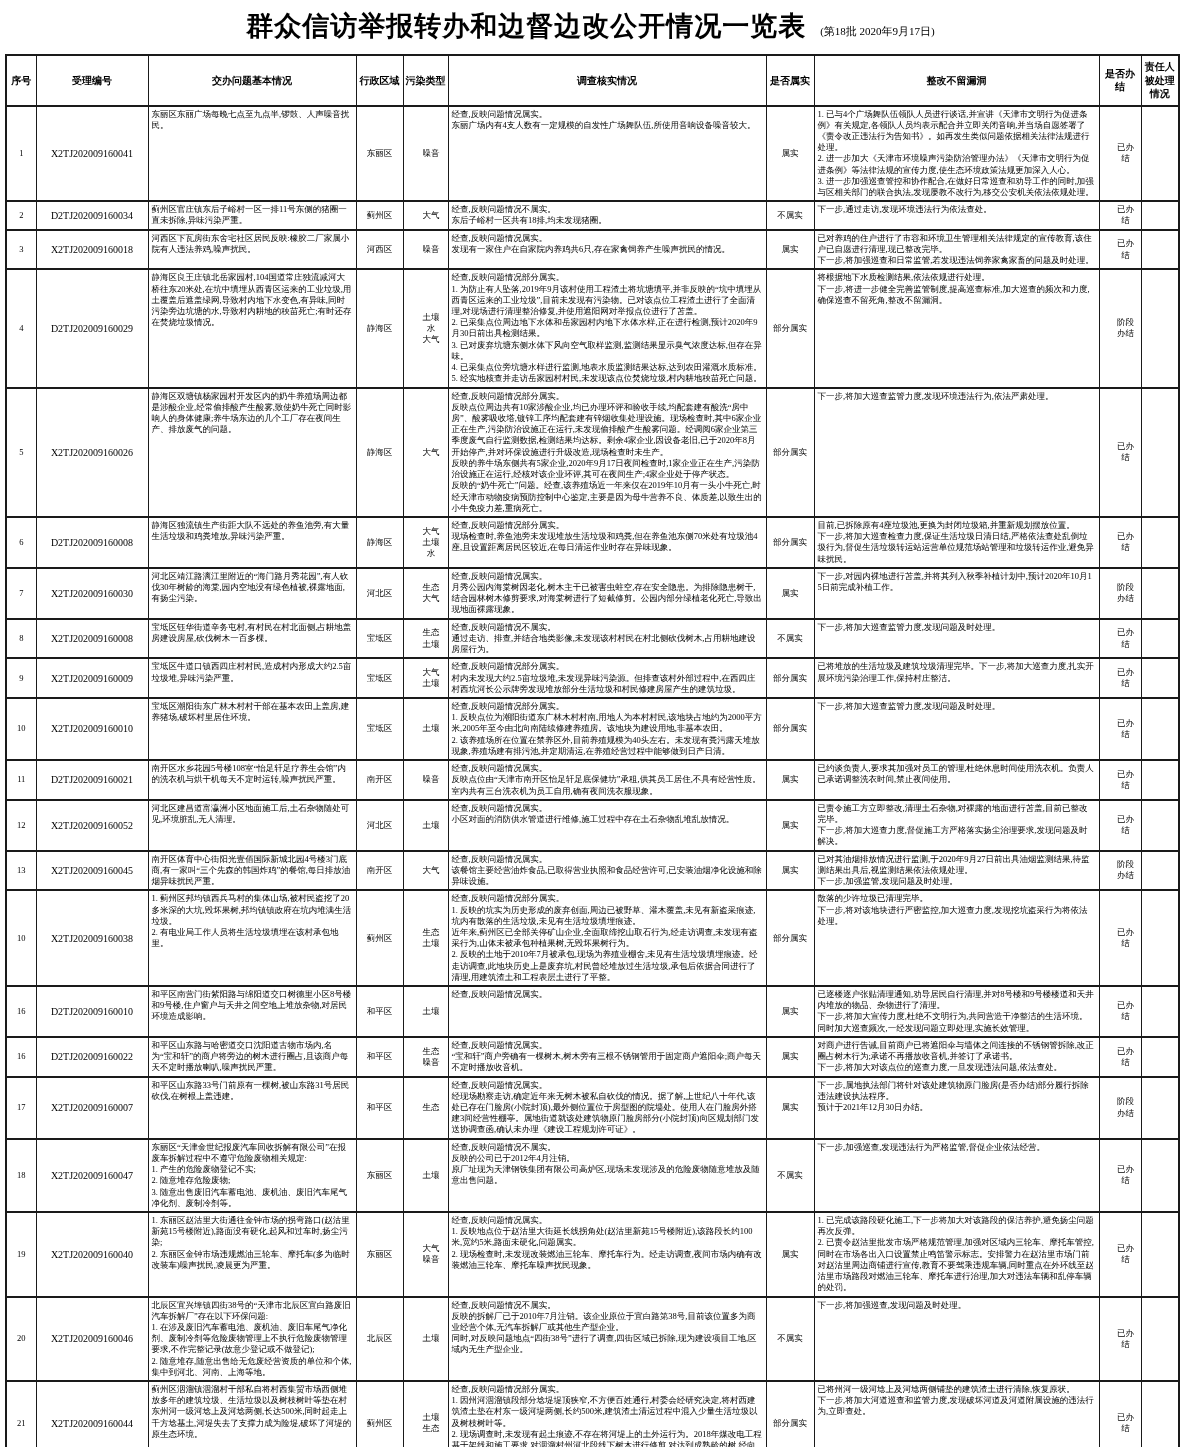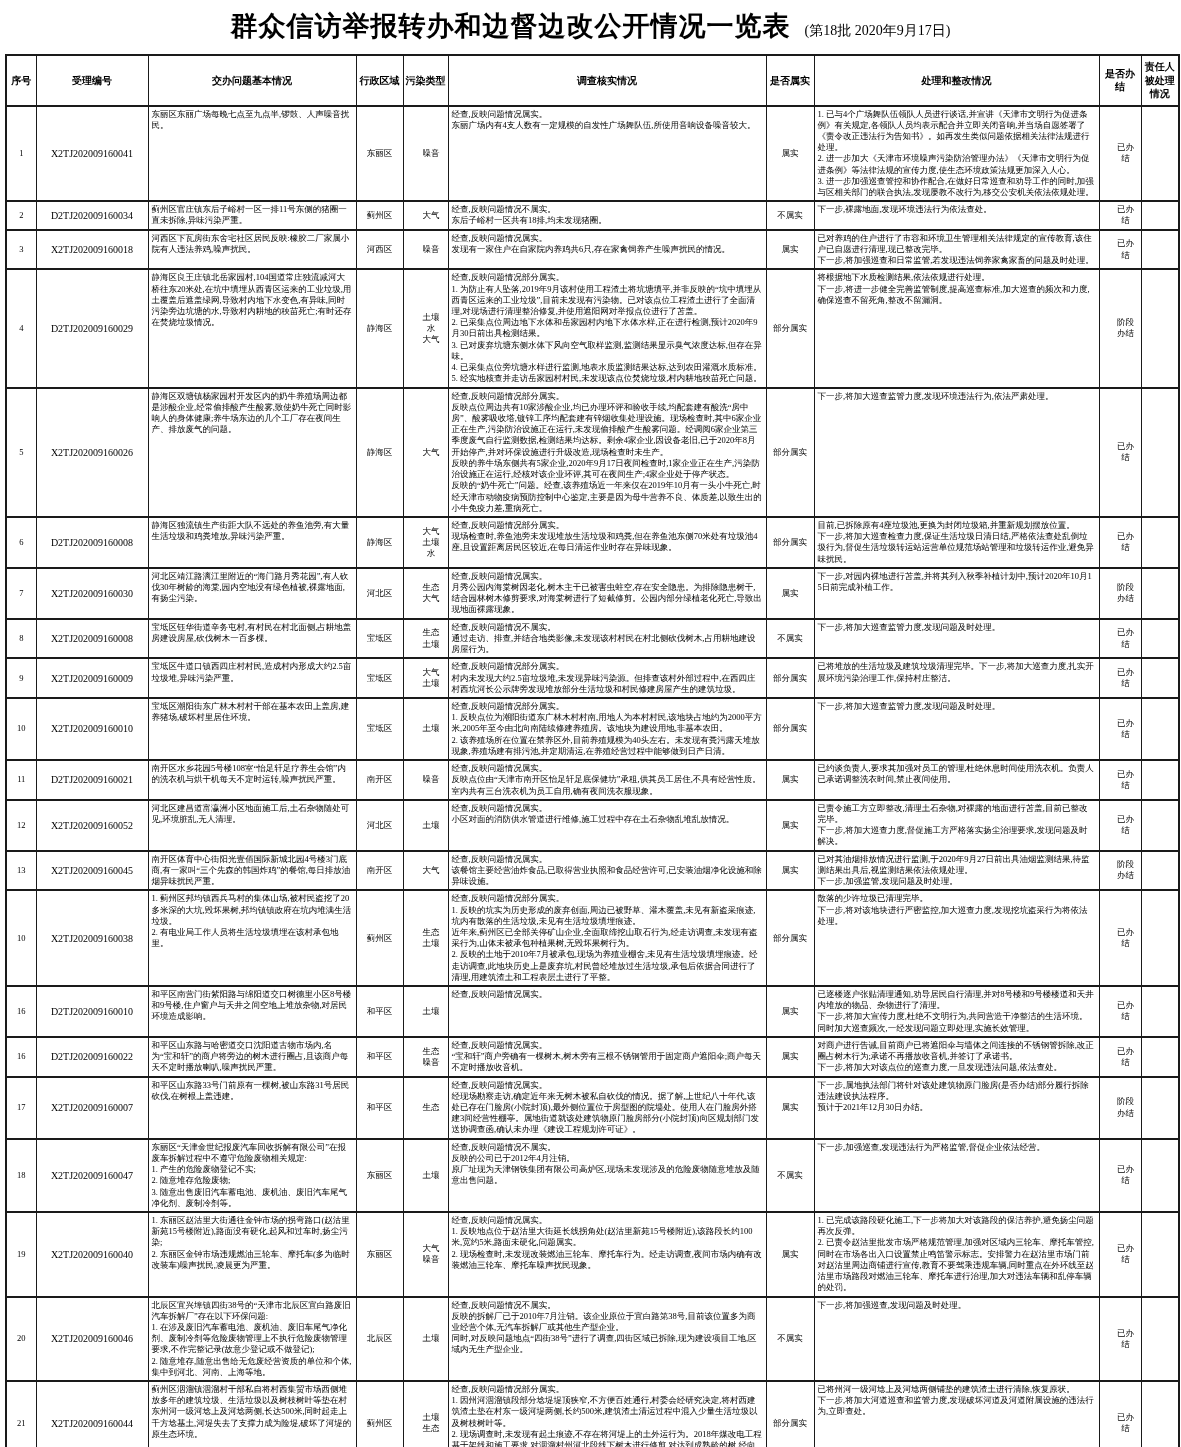--- a/index.html
+++ b/index.html
@@ -1,21 +1,21 @@
 <!DOCTYPE html>
 <html><head>
 <meta charset="utf-8">
 <style>
   html,body{margin:0;padding:0;background:#fff;color:#000;
     font-family:"Liberation Sans","DejaVu Sans",sans-serif;}
   .page{width:1181px;min-height:1447px;box-sizing:border-box;padding:6px 5px 4px 5px;background:#fff;}
   .title-row{text-align:center;position:relative;margin:2px 0 10px 0;white-space:nowrap;}
   .doc-title{display:inline-block;font-size:27px;font-weight:bold;letter-spacing:1px;
     font-family:Liberation Sans, sans-serif;}
-  .doc-subtitle{display:inline-block;font-size:14px;font-weight:normal;margin-left:14px;
+  .doc-subtitle{display:inline-block;font-size:11px;font-weight:normal;margin-left:14px;
     font-family:"Liberation Serif","DejaVu Serif",serif;}
   table{border-collapse:collapse;width:1171px;table-layout:fixed;background:#fff;}
   table,th,td{border:1px solid #1a1a1a;}
   table{border-width:2px;}
   th{font-size:10px;font-weight:bold;padding:4px 2px;line-height:1.35;
     font-family:"Liberation Serif","DejaVu Serif",serif;}
   td{font-size:8.5px;line-height:1.32;padding:2px 3px;vertical-align:middle;
     font-family:"Liberation Serif","DejaVu Serif",serif;word-break:break-all;}
   tbody td{border-top-width:2px;}
   .c-center{text-align:center;}
@@ -46,21 +46,21 @@
     </colgroup>
     <thead>
       <tr>
         <th>序号</th>
         <th>受理编号</th>
         <th>交办问题基本情况</th>
         <th>行政区域</th>
         <th>污染类型</th>
         <th>调查核实情况</th>
         <th>是否属实</th>
-        <th>处理和整改情况</th>
+        <th>整改不留漏洞</th>
         <th>是否办结</th>
         <th>责任人被处理情况</th>
       </tr>
     </thead>
     <tbody>
         <tr>
           <td class="c-center">1</td>
           <td class="c-center c-id">X2TJ202009160041</td>
           <td class="c-text">东丽区东丽广场每晚七点至九点半,锣鼓、人声噪音扰民。</td>
           <td class="c-center">东丽区</td>
@@ -76,21 +76,21 @@
         </tr>
         <tr>
           <td class="c-center">2</td>
           <td class="c-center c-id">D2TJ202009160034</td>
           <td class="c-text">蓟州区官庄镇东后子峪村一区一排11号东侧的猪圈一直未拆除,异味污染严重。</td>
           <td class="c-center">蓟州区</td>
           <td class="c-center c-pre">大气</td>
           <td class="c-text">经查,反映问题情况不属实。
 东后子峪村一区共有18排,均未发现猪圈。</td>
           <td class="c-center">不属实</td>
-          <td class="c-text">下一步,裸露地面,发现环境违法行为依法查处。</td>
+          <td class="c-text">下一步,通过走访,发现环境违法行为依法查处。</td>
           <td class="c-center c-pre">已办结</td>
           <td class="c-center"></td>
         </tr>
         <tr>
           <td class="c-center">3</td>
           <td class="c-center c-id">X2TJ202009160018</td>
           <td class="c-text">河西区下瓦房街东舍宅社区居民反映:橡胶二厂家属小院有人违法养鸡,噪声扰民。</td>
           <td class="c-center">河西区</td>
           <td class="c-center c-pre">噪音</td>
           <td class="c-text">经查,反映问题情况属实。

